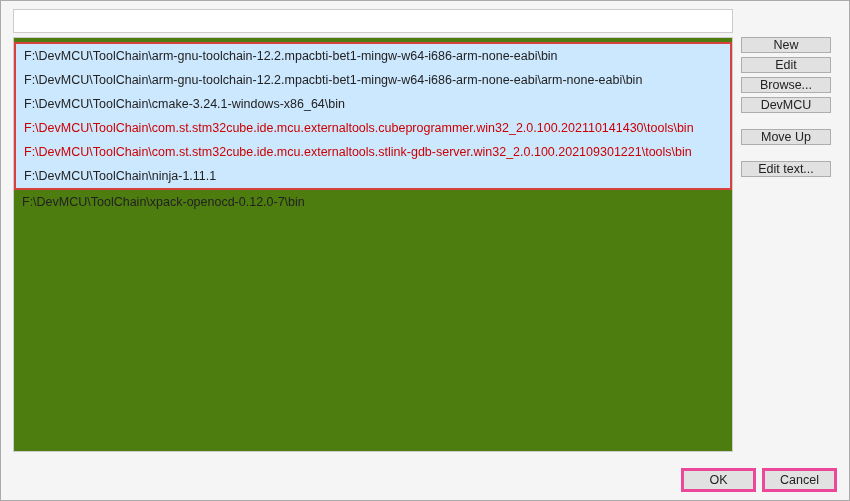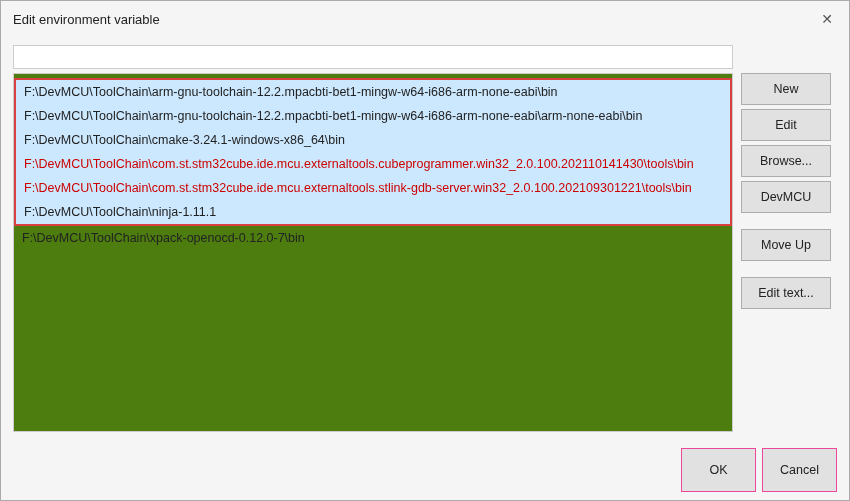--- a/index.html
+++ b/index.html
@@ -122,21 +122,21 @@
       display: flex;
       flex-direction: column;
       gap: 4px;
       width: 96px;
       flex-shrink: 0;
       padding-top: 28px;
     }
 
     .btn {
       width: 90px;
-      height: 32px;
+      height: 16px;
       background: #e1e1e1;
       border: 1px solid #adadad;
       cursor: pointer;
       font-size: 12.5px;
       color: #222;
       text-align: center;
       display: flex;
       align-items: center;
       justify-content: center;
     }
@@ -148,23 +148,23 @@
     .footer {
       display: flex;
       justify-content: flex-end;
       padding: 8px 12px;
       gap: 6px;
       flex-shrink: 0;
     }
 
     .footer-btn {
       width: 75px;
-      height: 44px;
+      height: 24px;
       background: #e1e1e1;
-      border: 1px solid #ec4899;
+      border: 3px solid #ec4899;
       cursor: pointer;
       font-size: 12.5px;
       color: #222;
       display: flex;
       align-items: center;
       justify-content: center;
     }
 
     
     .list-box::-webkit-scrollbar {
@@ -176,24 +176,20 @@
     }
     .list-box::-webkit-scrollbar-thumb {
       background: #c0c0c0;
       border: 1px solid #a0a0a0;
     }
   </style>
 </head>
 <body>
 
 <div class="dialog">
-  <div class="title-bar">
-    <span class="title-text">Edit environment variable</span>
-    <button class="close-btn">✕</button>
-  </div>
 
   <div class="content-area">
     <div class="list-container">
       <div class="search-bar">
         <input type="text" class="search-input" value="" style="">
       </div>
 
       <div class="list-box">
         <div class="list-inner">
 

